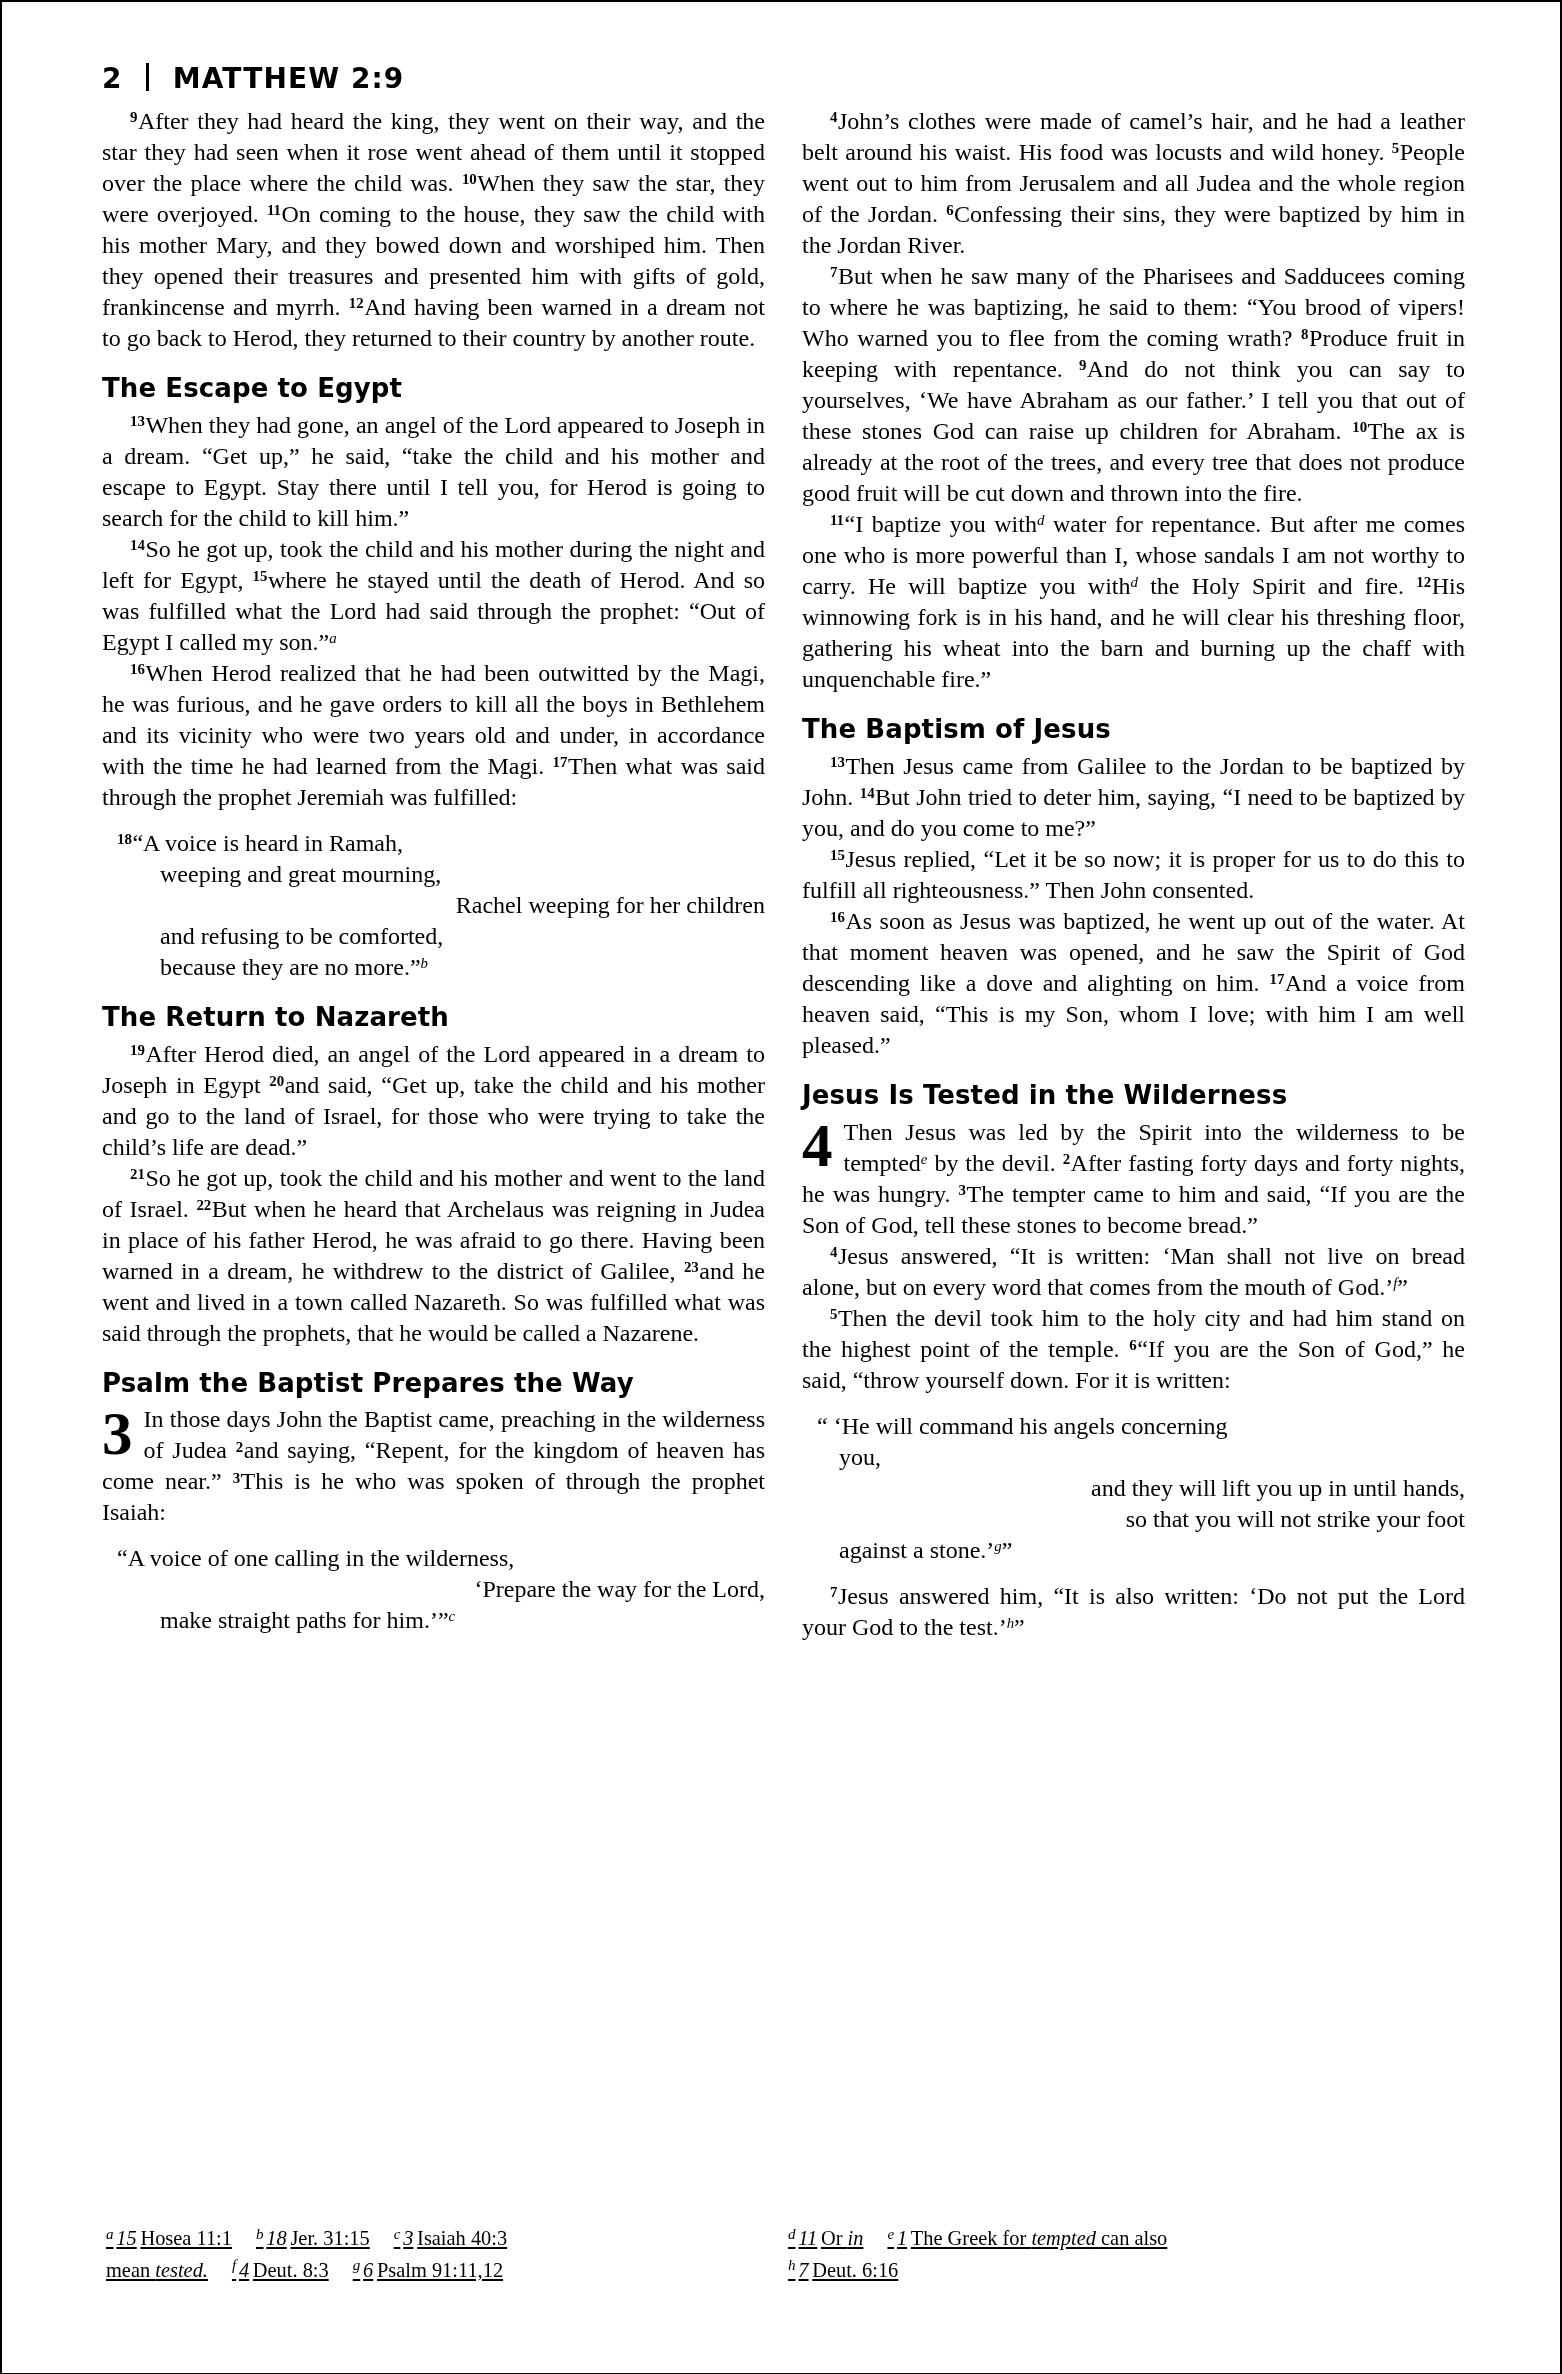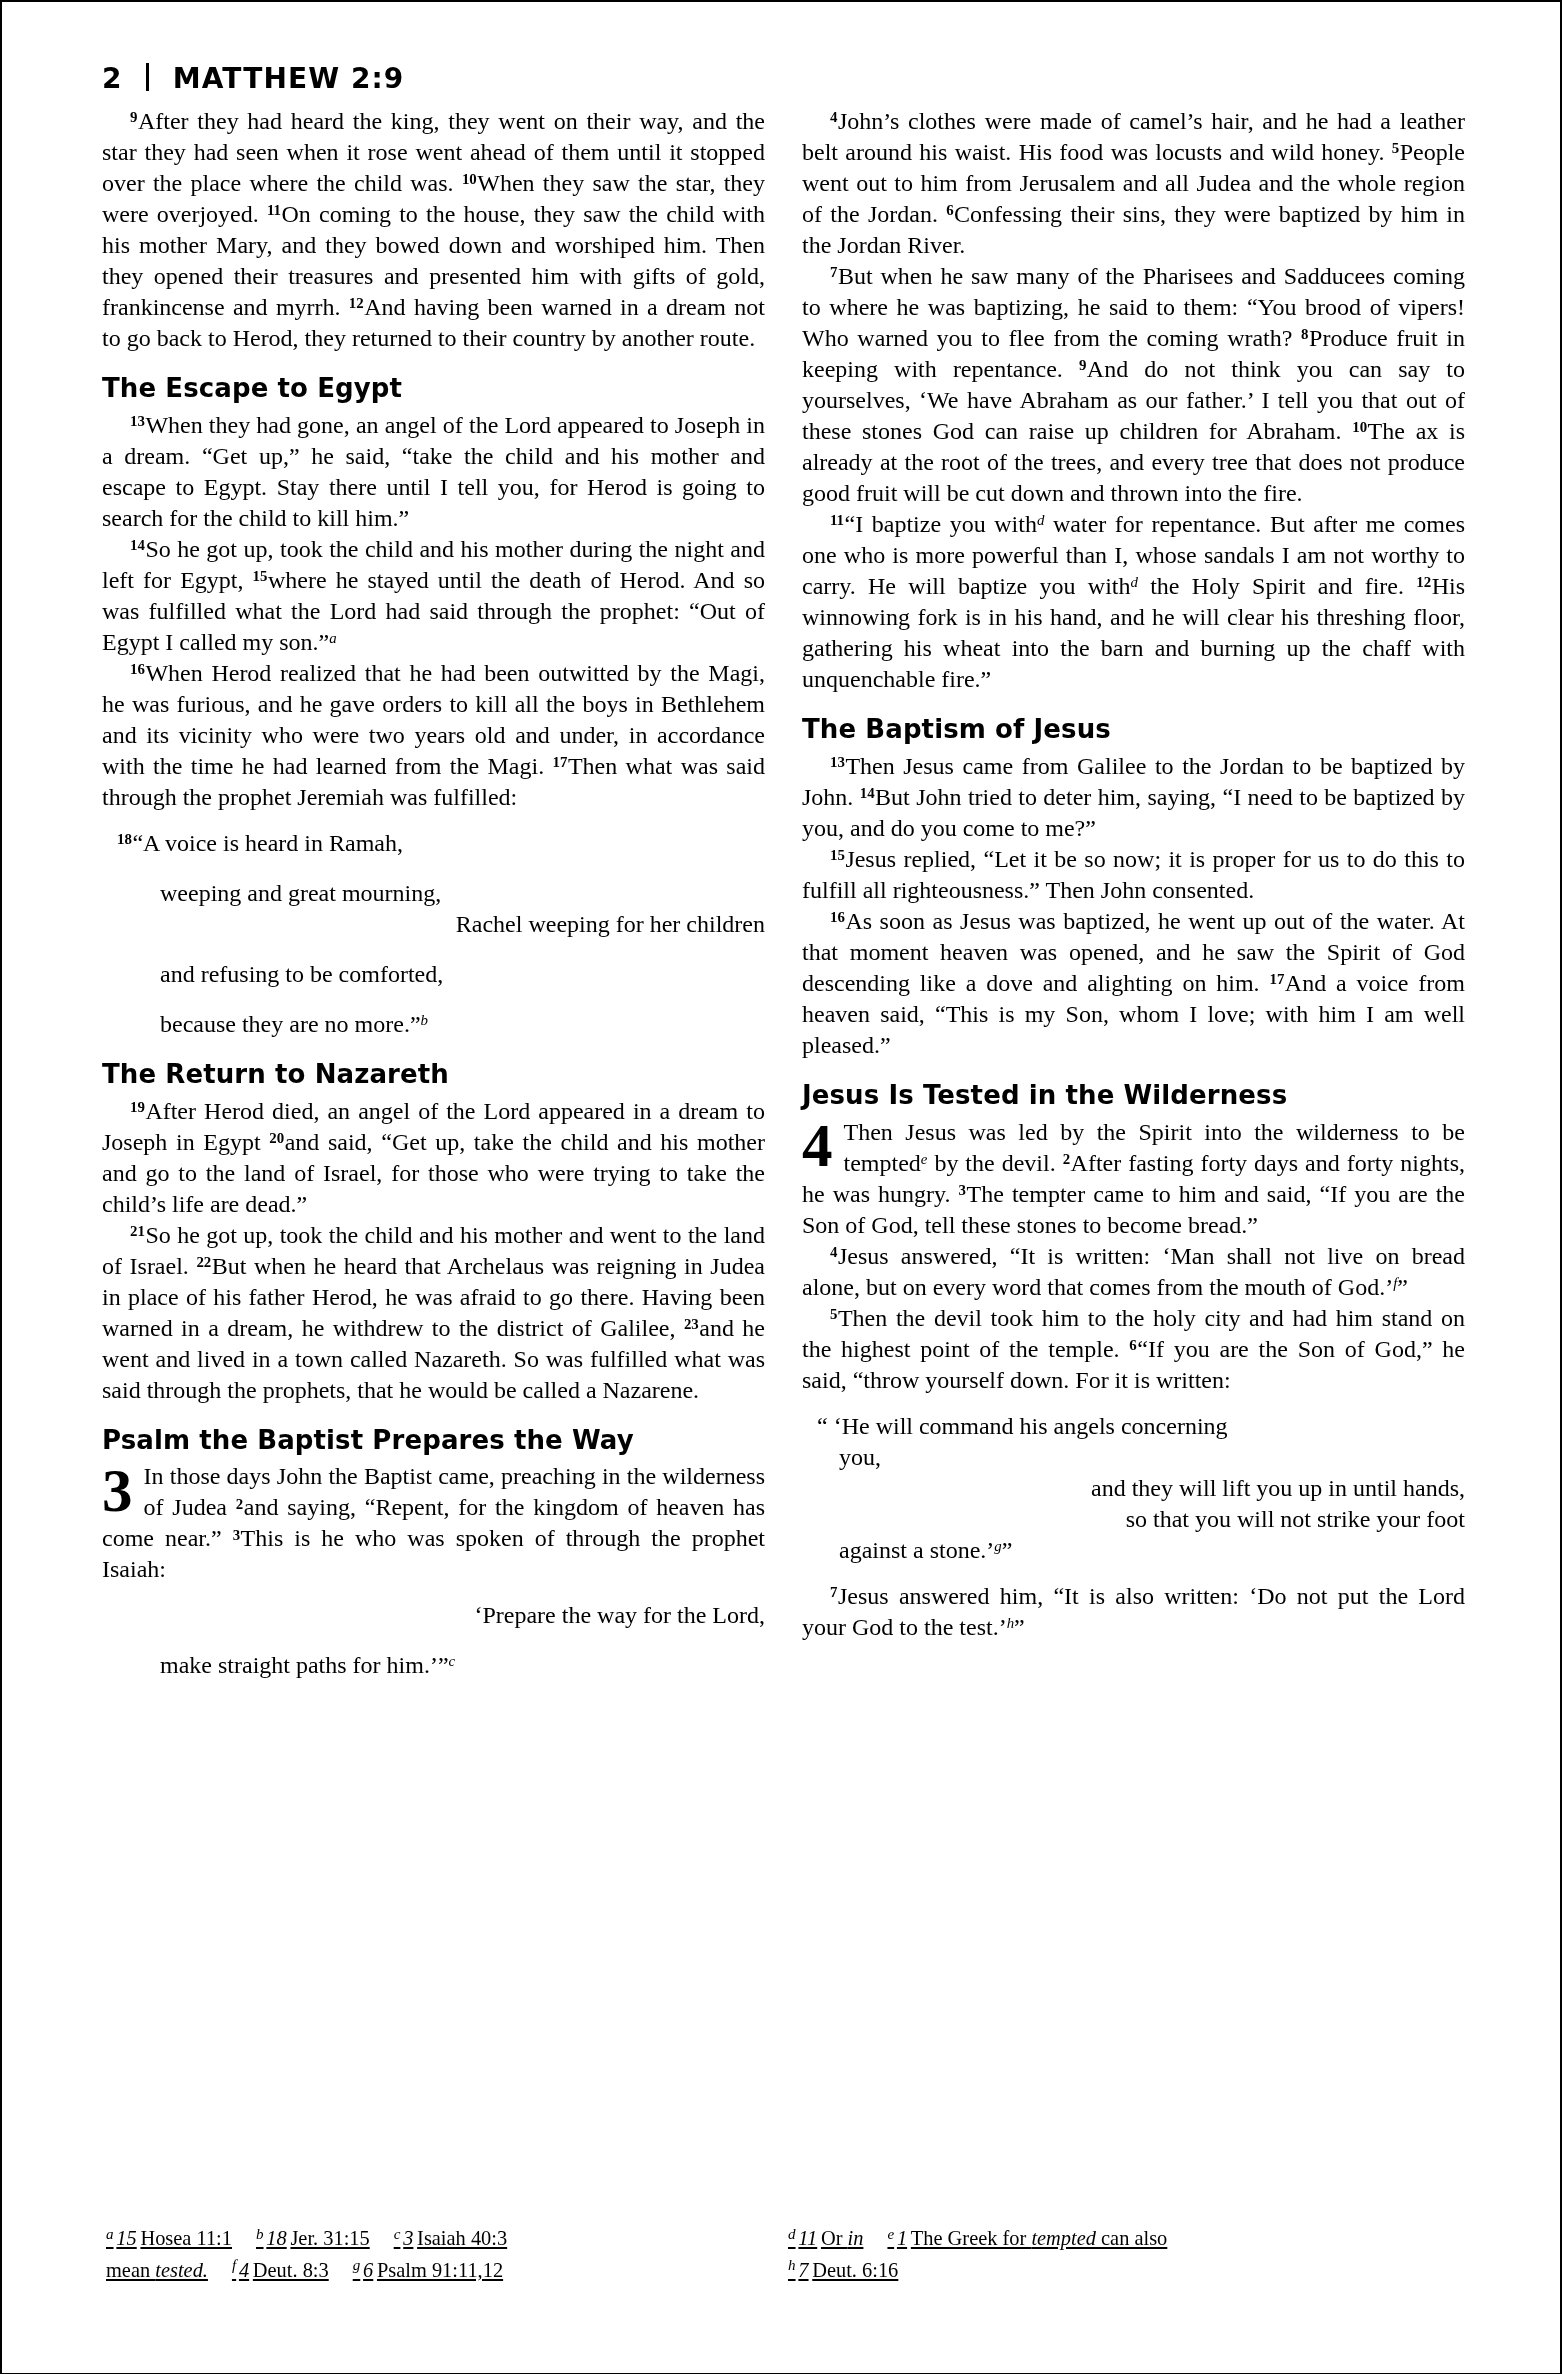--- a/index.html
+++ b/index.html
@@ -110,21 +110,21 @@
     margin: 15px 0 15px 0;
     text-align: left;
   }
   .poetry .pline {
     text-align: left;
     text-indent: 0;
     margin: 0;
     white-space: nowrap;
   }
   .poetry .l0 { padding-left: 15px; }
-  .poetry .l1 { padding-left: 58px; margin-top: 19px; }
+  .poetry .l1 { padding-left: 58px; }
   .poetry .l2 { padding-left: 35px; text-align: right; }
   .poetry .pcenter { padding-left: 37px; }
 
   
   .footnotes {
     position: absolute;
     left: 104px;
     top: 2219px;
     width: 1364px;
     font-size: 20.4px;
@@ -179,20 +179,21 @@
         </div>
         <h2 class="head">The Return to Nazareth</h2>
         <p class="para"><sup class="vn">19</sup>After Herod died, an angel of the Lord appeared in a dream to Joseph in Egypt <sup class="vn">20</sup>and said, “Get up, take the child and his mother and go to the land of Israel, for those who were trying to take the child’s life are dead.”</p>
         <p class="para"><sup class="vn">21</sup>So he got up, took the child and his mother and went to the land of Israel. <sup class="vn">22</sup>But when he heard that Archelaus was reigning in Judea in place of his father Herod, he was afraid to go there. Having been warned in a dream, he withdrew to the district of Galilee, <sup class="vn">23</sup>and he went and lived in a town called Nazareth. So was fulfilled what was said through the prophets, that he would be called a Nazarene.</p>
         <h2 class="head">Psalm the Baptist Prepares the Way</h2>
         <div class="chapblock">
           <span class="dropcap">3</span>
           <p class="para">In those days John the Baptist came, preaching in the wilderness of Judea <sup class="vn">2</sup>and saying, “Repent, for the kingdom of heaven has come near.” <sup class="vn">3</sup>This is he who was spoken of through the prophet Isaiah:</p>
         </div>
         <div class="poetry">
+          <div class="pline l0">“A voice of one calling in the wilderness,</div>
           <div class="pline l2">‘Prepare the way for the Lord,</div>
           <div class="pline l1">make straight paths for him.’”<sup class="fn">c</sup></div>
         </div>
       </div>
     <div class="col" id="col-right">
         <p class="para"><sup class="vn">4</sup>John’s clothes were made of camel’s hair, and he had a leather belt around his waist. His food was locusts and wild honey. <sup class="vn">5</sup>People went out to him from Jerusalem and all Judea and the whole region of the Jordan. <sup class="vn">6</sup>Confessing their sins, they were baptized by him in the Jordan River.</p>
         <p class="para"><sup class="vn">7</sup>But when he saw many of the Pharisees and Sadducees coming to where he was baptizing, he said to them: “You brood of vipers! Who warned you to flee from the coming wrath? <sup class="vn">8</sup>Produce fruit in keeping with repentance. <sup class="vn">9</sup>And do not think you can say to yourselves, ‘We have Abraham as our father.’ I tell you that out of these stones God can raise up children for Abraham. <sup class="vn">10</sup>The ax is already at the root of the trees, and every tree that does not produce good fruit will be cut down and thrown into the fire.</p>
         <p class="para"><sup class="vn">11</sup>“I baptize you with<sup class="fn">d</sup> water for repentance. But after me comes one who is more powerful than I, whose sandals I am not worthy to carry. He will baptize you with<sup class="fn">d</sup> the Holy Spirit and fire. <sup class="vn">12</sup>His winnowing fork is in his hand, and he will clear his threshing floor, gathering his wheat into the barn and burning up the chaff with unquenchable fire.”</p>
         <h2 class="head">The Baptism of Jesus</h2>
         <p class="para"><sup class="vn">13</sup>Then Jesus came from Galilee to the Jordan to be baptized by John. <sup class="vn">14</sup>But John tried to deter him, saying, “I need to be baptized by you, and do you come to me?”</p>

